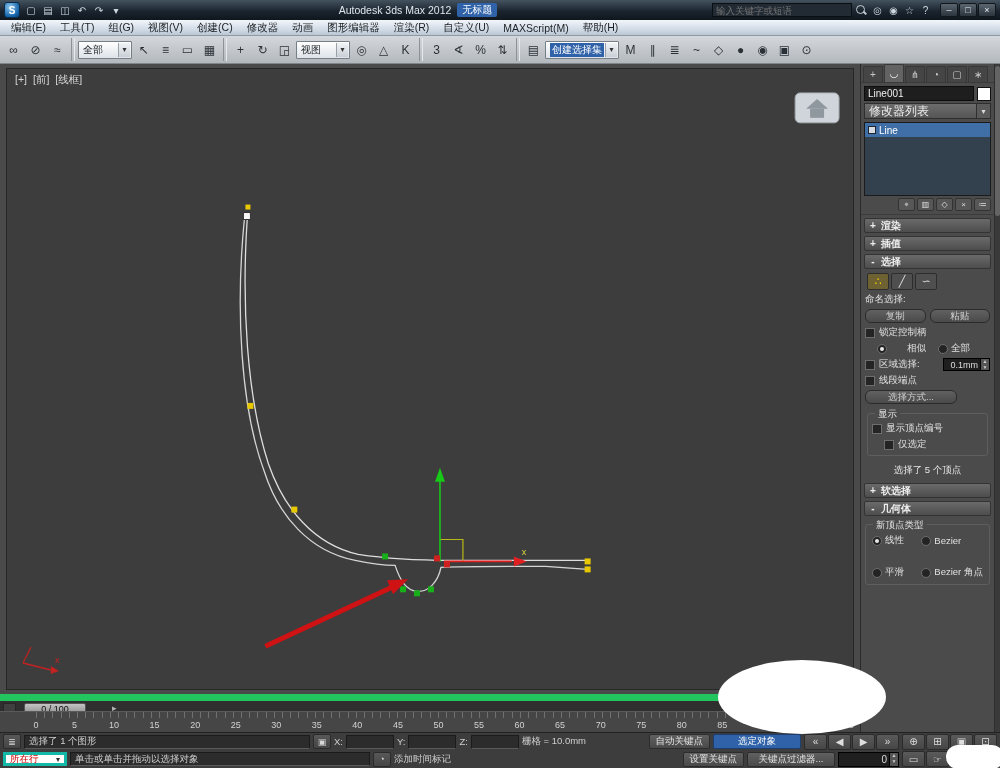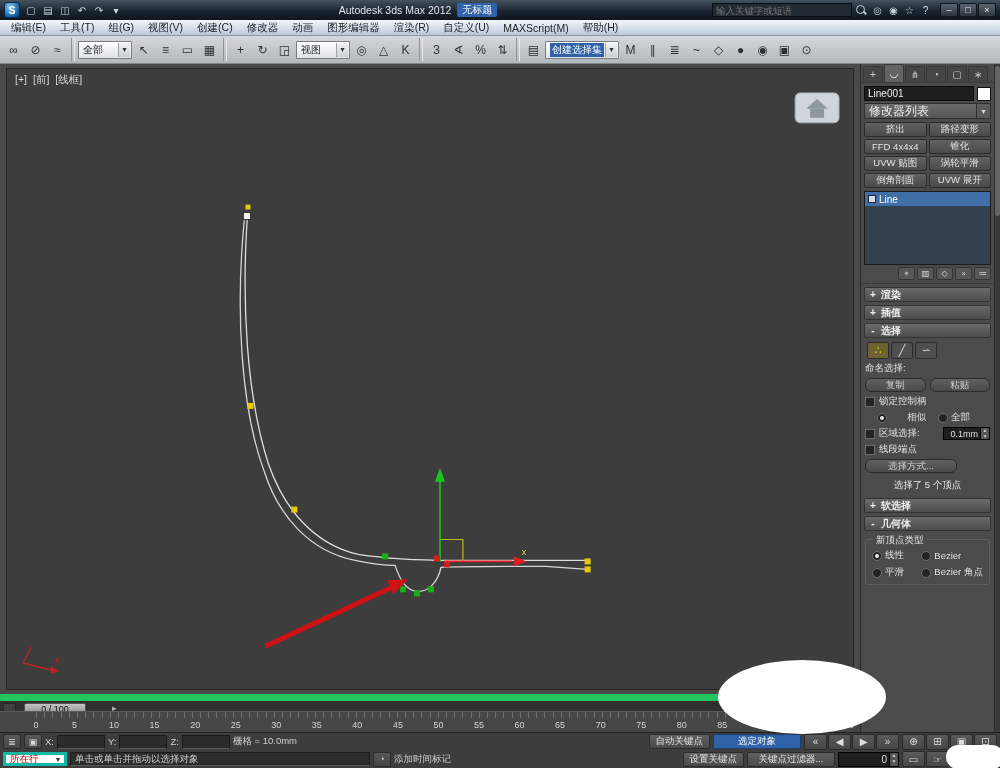--- a/index.html
+++ b/index.html
@@ -74,21 +74,21 @@
   .chk{width:10px;height:10px;background:#242424;border:1px solid #6e6e6e;flex:none}
   .radio{width:10px;height:10px;border-radius:50%;background:#242424;border:1px solid #6e6e6e;flex:none;position:relative}
   .radio.checked::after,.checked .radio::after{content:"";position:absolute;left:2px;top:2px;right:2px;bottom:2px;background:#e8e8e8;border-radius:50%}
   .spinner{margin-left:auto;display:flex;height:13px}
   .spin-field{width:38px;background:#1f1f1f;border:1px solid #000;color:#ddd;font-size:9px;display:flex;align-items:center;justify-content:flex-end;padding:0 2px}
   .spin-btns{width:9px;display:flex;flex-direction:column;border:1px solid #000;border-left:none}
   .spin-btns span{flex:1;background:#565656;font-size:5px;line-height:5px;text-align:center;color:#ccc}
   .groupbox{border:1px solid #5e5e5e;border-radius:3px;margin:6px 2px 2px;padding:8px 4px 4px;position:relative;display:flex;flex-direction:column;gap:3px}
   .gb-title{position:absolute;top:-6px;left:7px;background:#4b4b4b;padding:0 3px;font-size:9.5px;color:#e0e0e0}
   .sel-status{text-align:center;font-size:9.5px;color:#e6e6e6;padding:3px 0 1px}
-  .nvt-grid{display:grid;grid-template-columns:1fr 1.25fr;gap:4px 0;padding:1px 2px}
+  .nvt-grid{display:grid;grid-template-columns:1fr 1.25fr;gap:19px 0;padding:1px 2px}
   .nvt-opt{display:flex;align-items:center;gap:3px;font-size:9.5px;color:#e0e0e0}
 
   
   .trackbar{height:17px;background:#2f2f2f;border-top:7px solid #22c55e;position:relative}
   .tb-left{position:absolute;left:3px;top:2px;width:13px;height:12px;background:#404040;border:1px solid #262626}
   .tb-handle{position:absolute;left:24px;top:2px;width:62px;height:12px;background:linear-gradient(#c4c4c4,#8e8e8e);border:1px solid #555;border-radius:2px;color:#0f0f0f;font-size:9px;display:flex;align-items:center;justify-content:center}
   .tb-arrow{position:absolute;left:112px;top:2px;color:#b5b5b5;font-size:9px}
   .ruler{height:21px;background:#464646;border-top:1px solid #5a5a5a;position:relative}
   .ruler-ticks{position:absolute;left:0;right:0;top:0;height:6px;background-image:repeating-linear-gradient(90deg,#707070 0 1px,transparent 1px 8.2px);background-position:36px 0;background-repeat:no-repeat;background-size:822px 6px}
   .rlabs{position:absolute;left:32px;right:6px;bottom:2px;display:flex;justify-content:space-between;font-size:9px;color:#d2d2d2}
@@ -396,31 +396,20 @@
         <span class="ptab">∗</span>
       </div>
 
     <div class="name-row">
       <div class="name-field">Line001</div>
       <div class="swatch"></div>
     </div>
 
     <div class="modlist">修改器列表</div>
 
-    <div class="mod-grid">
-
-    <button class="mod-btn">挤出</button>
-        <button class="mod-btn">路径变形</button>
-        <button class="mod-btn">FFD 4x4x4</button>
-        <button class="mod-btn">锥化</button>
-        <button class="mod-btn">UVW 贴图</button>
-        <button class="mod-btn">涡轮平滑</button>
-        <button class="mod-btn">倒角剖面</button>
-        <button class="mod-btn">UVW 展开</button>
-      </div>
 
     <div class="stack">
       <div class="stack-item">
         <span class="cube"></span>
         <span>Line</span>
       </div>
     </div>
 
     <div class="stack-tools">
 
@@ -483,20 +472,31 @@
             </span>
         </span>
       </label>
       <label class="prow">
         <span class="chk"></span>
         <span>线段端点</span>
       </label>
       <div class="prow" style="justify-content:flex-start">
         <button class="btn-sm" style="flex:0 0 92px">选择方式...</button>
       </div>
+      <div class="groupbox">
+        <span class="gb-title">显示</span>
+        <label class="prow">
+          <span class="chk"></span>
+          <span>显示顶点编号</span>
+        </label>
+        <label class="prow" style="padding-left:12px">
+          <span class="chk"></span>
+          <span>仅选定</span>
+        </label>
+      </div>
       <div class="sel-status">选择了 5 个顶点</div>
     </div>
 
     <div class="rollout">
       <span class="st">+</span>
       <span>软选择</span>
     </div>
     <div class="rollout">
       <span class="st">-</span>
       <span>几何体</span>
@@ -530,20 +530,21 @@
 
     <div class="pscroll">
         <div class="pthumb"></div>
       </div>
   </div>
 </div>
 
 <div class="statusbar">
   <div class="sb-row">
     <span class="sb-ic">≣</span>
+    <div class="sunken" style="width:286px">选择了 1 个图形</div>
     <span class="sb-ic">▣</span>
     <span class="coord-lbl">X:</span>
     <input class="sunken coord-field" style="">
     <span class="coord-lbl">Y:</span>
     <input class="sunken coord-field" style="">
     <span class="coord-lbl">Z:</span>
     <input class="sunken coord-field" style="">
     <span class="coord-lbl">栅格 = 10.0mm</span>
     <div class="sb-right">
       <button class="skbtn">自动关键点</button>

